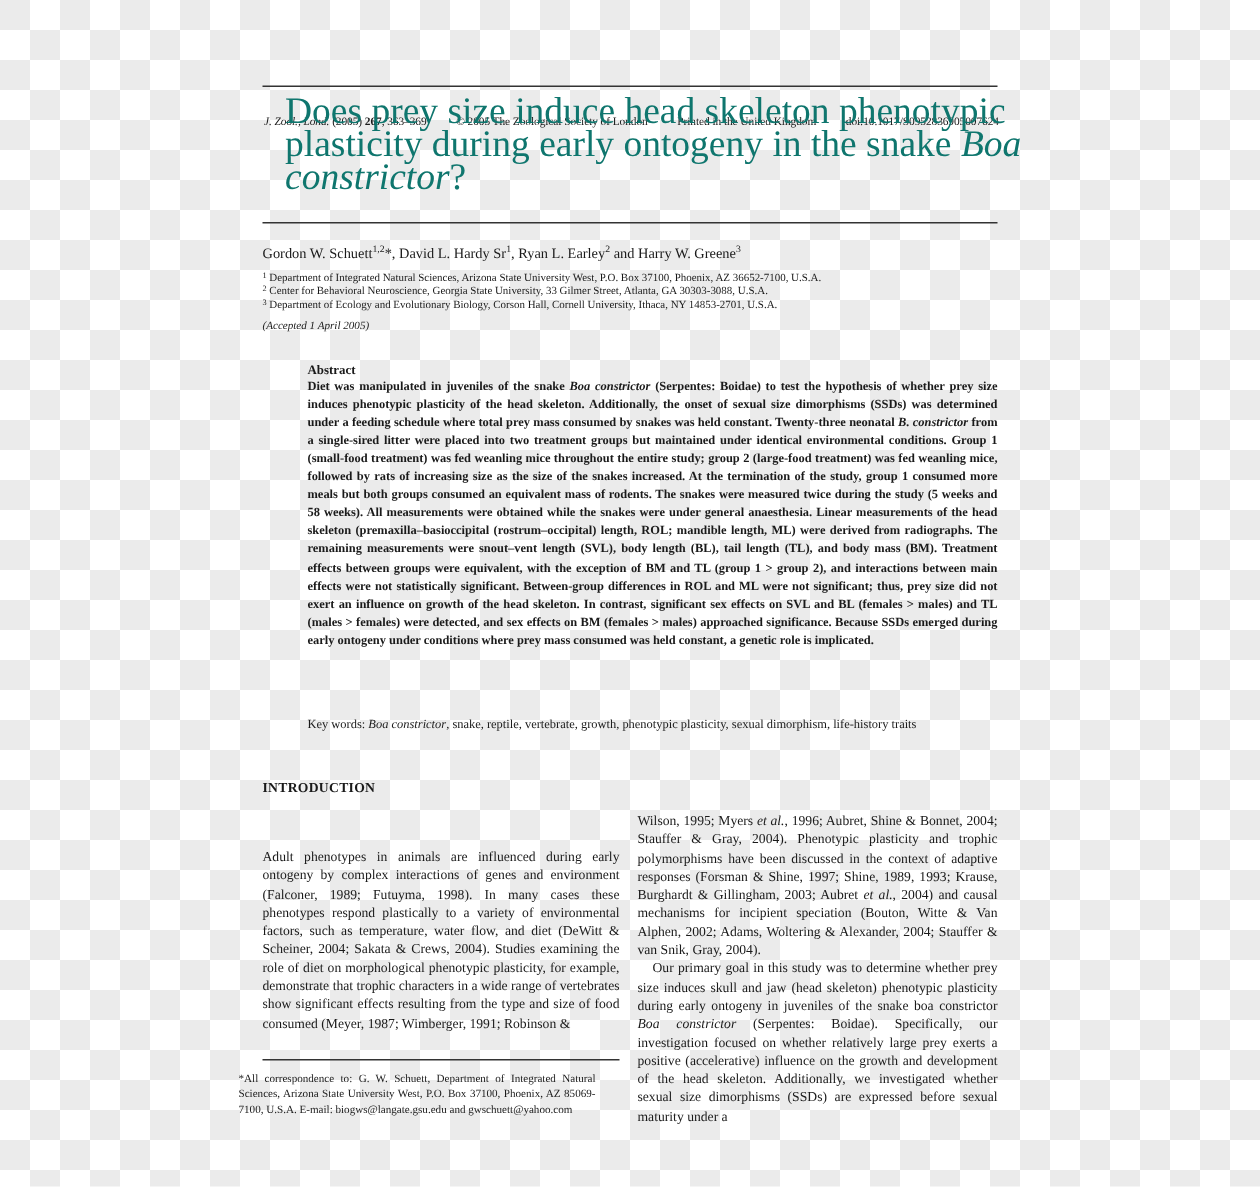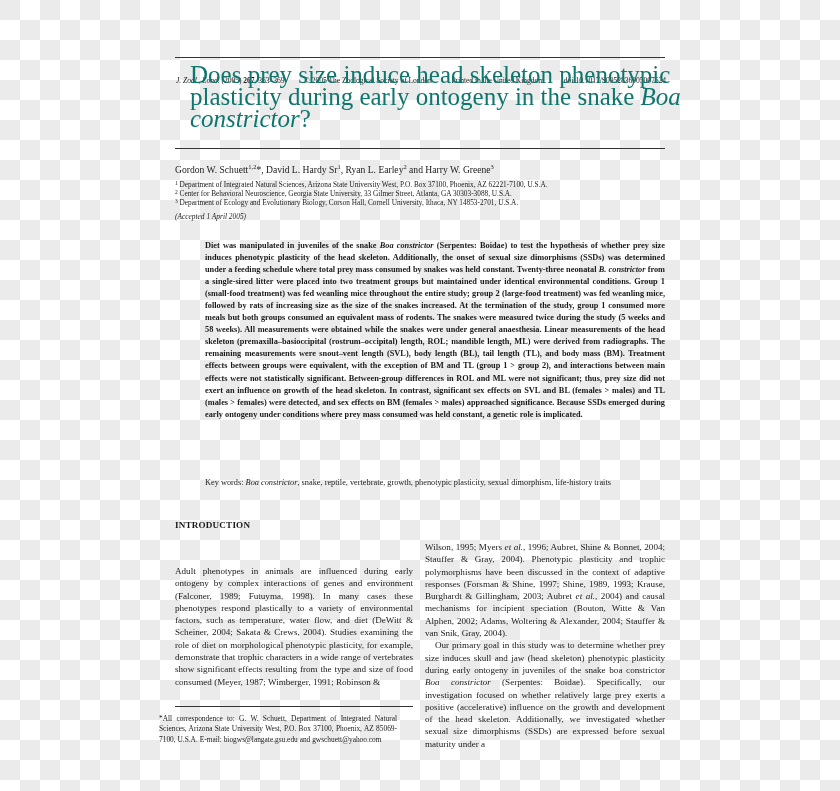--- a/index.html
+++ b/index.html
@@ -59,27 +59,28 @@
 <div class="abs title">
   <span>Does prey size induce head skeleton phenotypic plasticity during early ontogeny in the snake </span><i>Boa constrictor</i><span>?</span>
 </div>
 
 <div class="rule" style="top:148px;"></div>
 
 <div class="abs authors">
   <span><span>Gordon W. Schuett</span><sup>1,2</sup><span>*, </span></span><span><span>David L. Hardy Sr</span><sup>1</sup><span>, </span></span><span><span>Ryan L. Earley</span><sup>2</sup><span> and </span></span><span><span>Harry W. Greene</span><sup>3</sup><span></span></span>
 </div>
 
-<div class="abs affil" style="top:180px;"><sup>1</sup><span> Department of Integrated Natural Sciences, Arizona State University West, P.O. Box 37100, Phoenix, AZ 62221-7100, U.S.A.</span></div>
+<div class="abs affil" style="top:180px;"><sup>1</sup><span> Department of Integrated Natural Sciences, Arizona State University West, P.O. Box 37100, Phoenix, AZ 36652-7100, U.S.A.</span></div>
 <div class="abs affil" style="top:189px;"><sup>2</sup><span> Center for Behavioral Neuroscience, Georgia State University, 33 Gilmer Street, Atlanta, GA 30303-3088, U.S.A.</span></div>
 <div class="abs affil" style="top:198px;"><sup>3</sup><span> Department of Ecology and Evolutionary Biology, Corson Hall, Cornell University, Ithaca, NY 14853-2701, U.S.A.</span></div>
 
 <div class="abs accepted">(Accepted 1 April 2005)</div>
 
 <div class="abs abstract-block">
+  <div class="abstract-heading">Abstract</div>
   <div class="abstract-body"><span>Diet was manipulated in juveniles of the snake </span><i>Boa constrictor</i><span> (Serpentes: Boidae) to test the hypothesis of whether prey size induces phenotypic plasticity of the head skeleton. Additionally, the onset of sexual size dimorphisms (SSDs) was determined under a feeding schedule where total prey mass consumed by snakes was held constant. Twenty-three neonatal </span><i>B. constrictor</i><span> from a single-sired litter were placed into two treatment groups but maintained under identical environmental conditions. Group 1 (small-food treatment) was fed weanling mice throughout the entire study; group 2 (large-food treatment) was fed weanling mice, followed by rats of increasing size as the size of the snakes increased. At the termination of the study, group 1 consumed more meals but both groups consumed an equivalent mass of rodents. The snakes were measured twice during the study (5 weeks and 58 weeks). All measurements were obtained while the snakes were under general anaesthesia. Linear measurements of the head skeleton (premaxilla–basioccipital (rostrum–occipital) length, ROL; mandible length, ML) were derived from radiographs. The remaining measurements were snout–vent length (SVL), body length (BL), tail length (TL), and body mass (BM). Treatment effects between groups were equivalent, with the exception of BM and TL (group 1 &gt; group 2), and interactions between main effects were not statistically significant. Between-group differences in ROL and ML were not significant; thus, prey size did not exert an influence on growth of the head skeleton. In contrast, significant sex effects on SVL and BL (females &gt; males) and TL (males &gt; females) were detected, and sex effects on BM (females &gt; males) approached significance. Because SSDs emerged during early ontogeny under conditions where prey mass consumed was held constant, a genetic role is implicated.</span></div>
 </div>
 
 <div class="abs keywords"><b>Key words</b><span>: </span><i>Boa constrictor</i><span>, snake, reptile, vertebrate, growth, phenotypic plasticity, sexual dimorphism, life-history traits</span></div>
 
 <div class="abs section-heading">INTRODUCTION</div>
 
 <div class="abs col col-left" style="top:565px;">Adult phenotypes in animals are influenced during early ontogeny by complex interactions of genes and environment (Falconer, 1989; Futuyma, 1998). In many cases these phenotypes respond plastically to a variety of environmental factors, such as temperature, water flow, and diet (DeWitt &amp; Scheiner, 2004; Sakata &amp; Crews, 2004). Studies examining the role of diet on morphological phenotypic plasticity, for example, demonstrate that trophic characters in a wide range of vertebrates show significant effects resulting from the type and size of food consumed (Meyer, 1987; Wimberger, 1991; Robinson &amp;</div>
 
 <div class="footnote-rule"></div>

